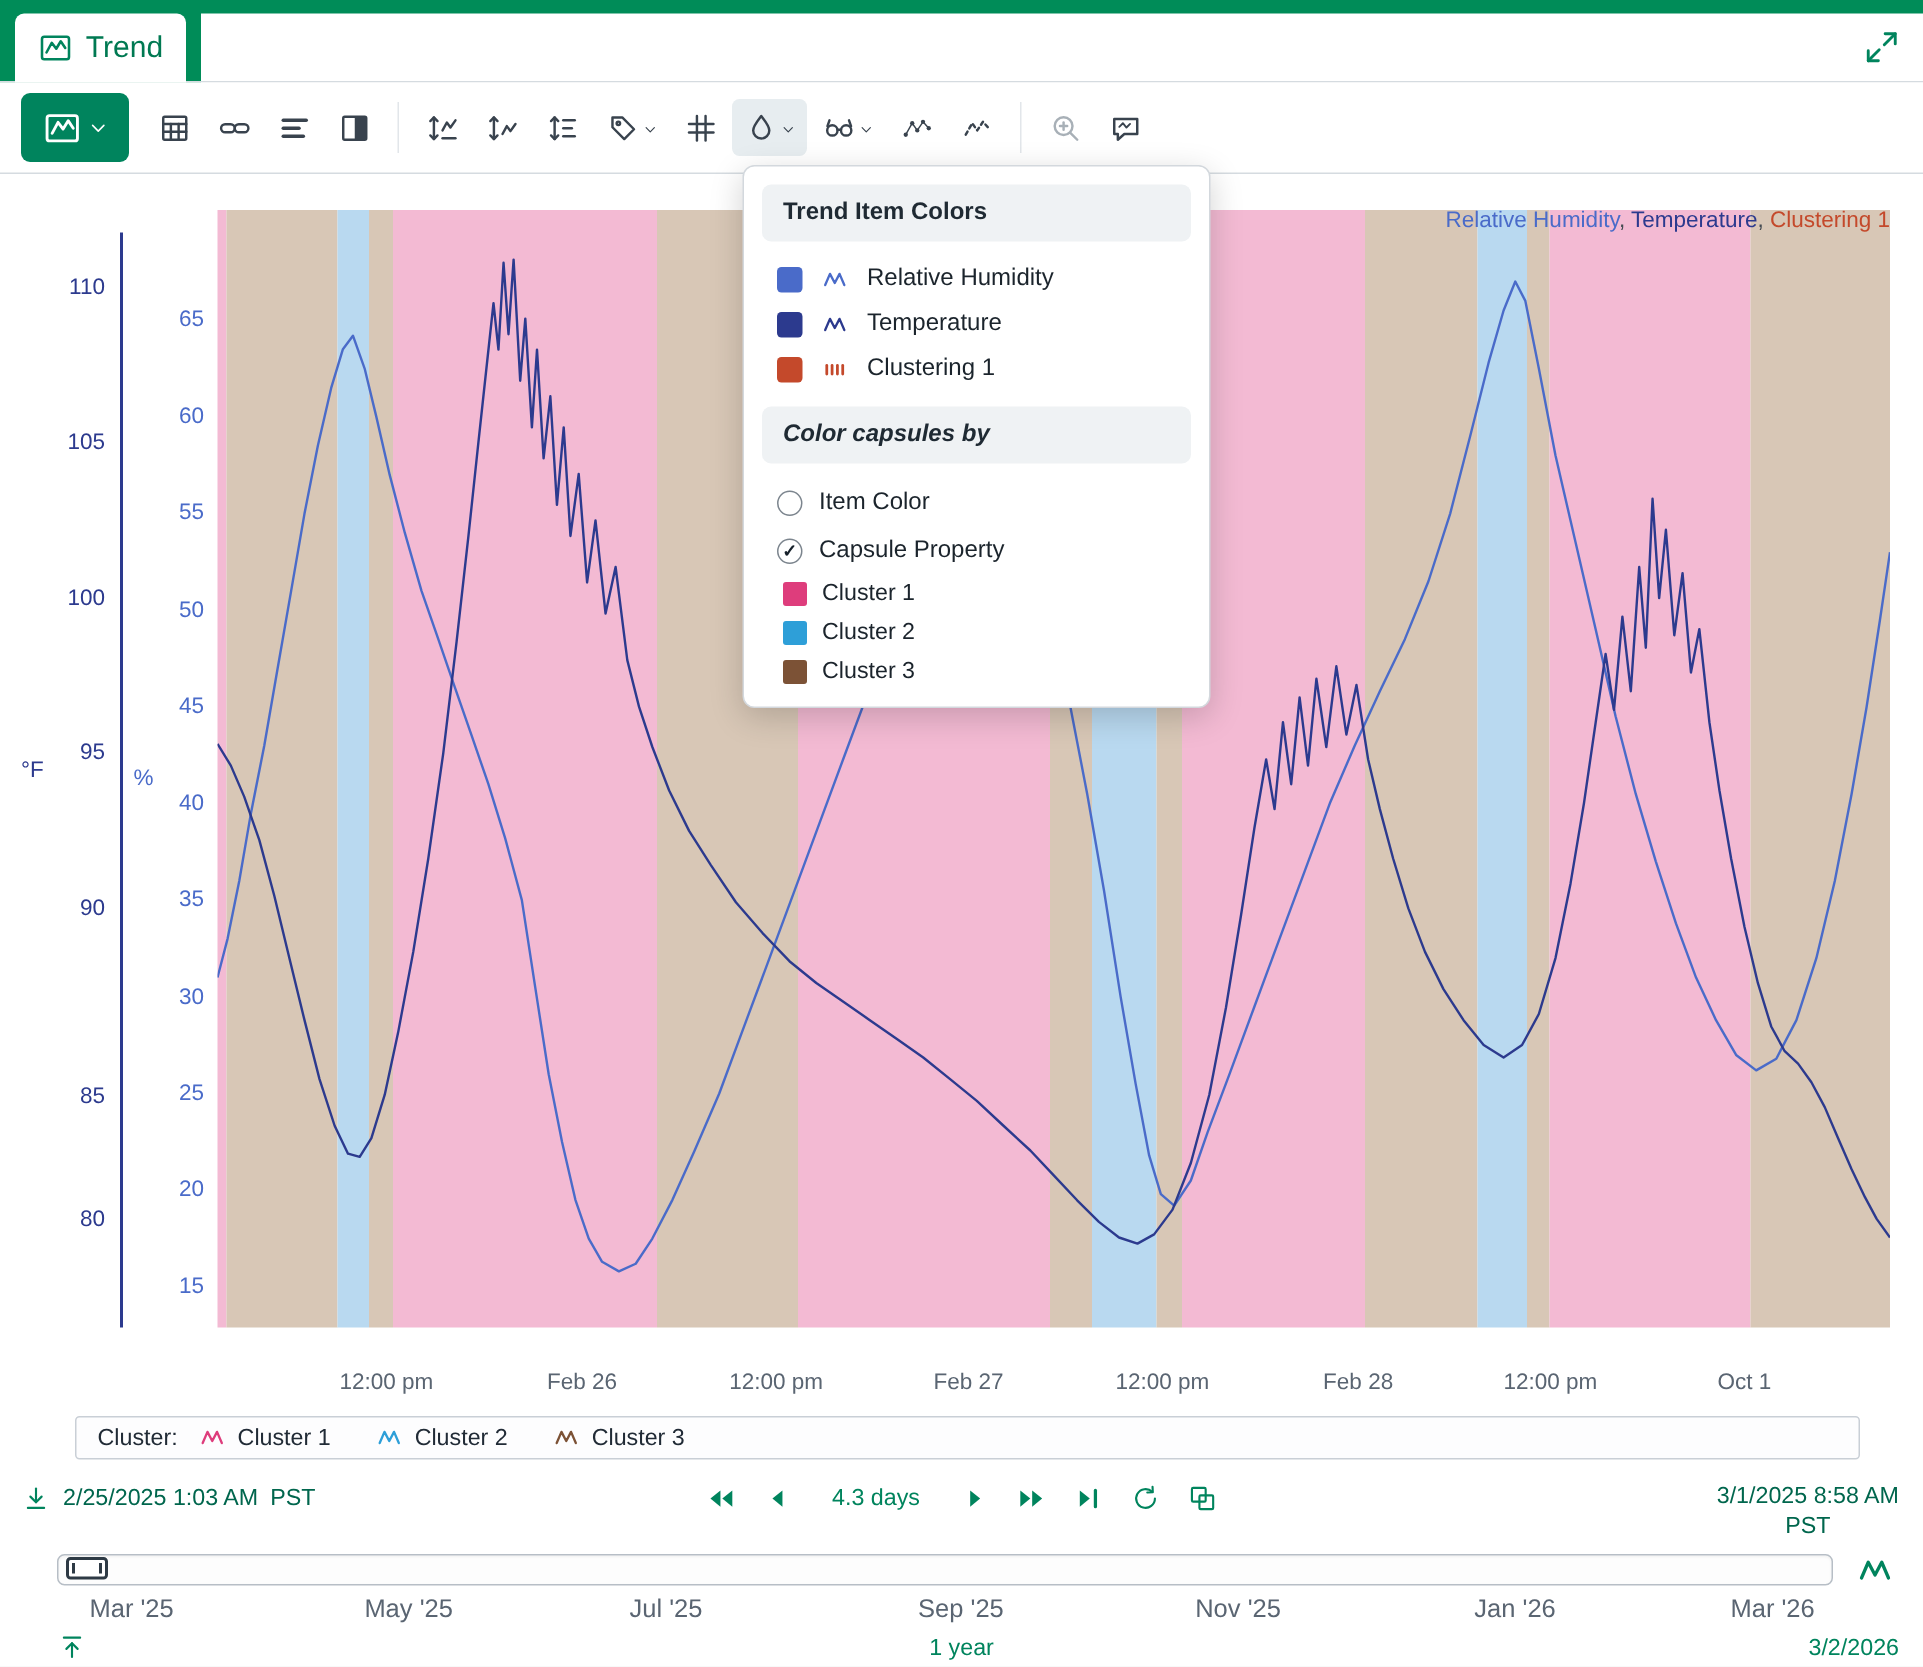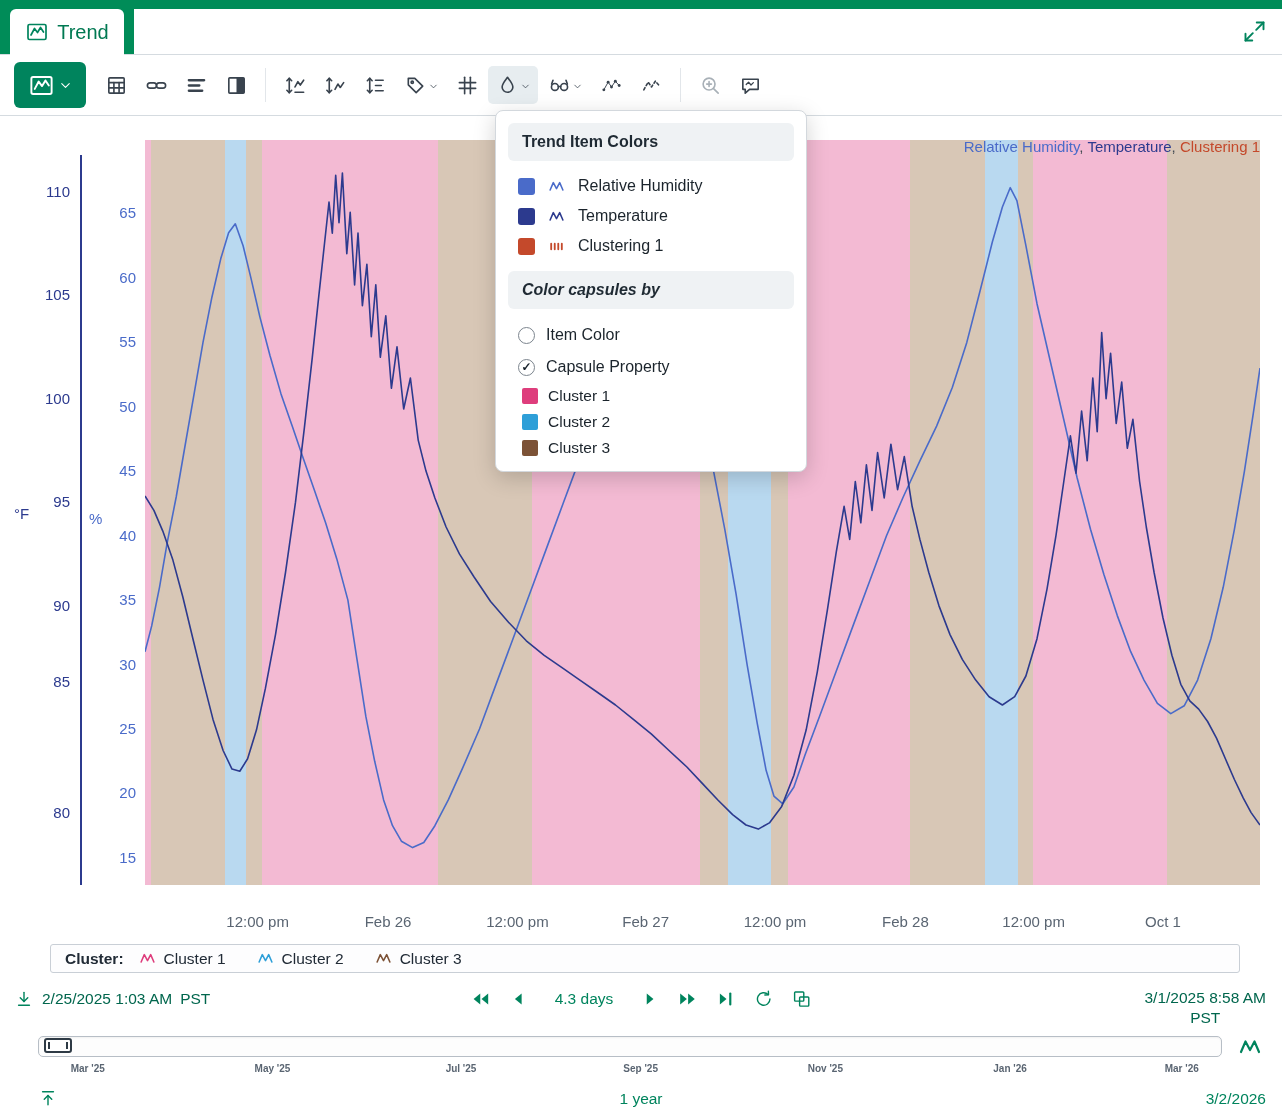--- a/index.html
+++ b/index.html
@@ -50,21 +50,21 @@
   .band{position:absolute; top:0; height:100%;}
   .plot svg{position:absolute; left:0; top:0;}
   .chart-legend{position:absolute; top:138px; right:22px; font-size:15px;margin-left:32px;}
   .chart-legend .sep{color:#444B52;}
   .x-ticks{position:absolute; left:145px; top:913px; width:1115px; height:20px;}
   .x-ticks .xl{position:absolute; transform:translateX(-50%); font-size:15px; color:var(--muted); white-space:nowrap;}
 
   
   .cluster-bar{position:absolute; left:50px; top:944px; width:1190px; height:29px; border:1px solid #C9CFD6; border-radius:3px;
                background:#FDFDFE; display:flex; align-items:center; padding:0 14px; gap:14px; font-size:15.5px; color:var(--ink);}
-  .cluster-bar-label{font-weight:bold;}
+  .cluster-bar-label{font-weight:normal;}
   .cluster-items{display:flex; align-items:center; gap:30px;}
   .cluster-item{display:flex; align-items:center; gap:7px; cursor:pointer;}
   .cluster-item .sig{width:19px; height:17px;}
 
   
   .range-left{position:absolute; left:14px; top:989px; display:flex; align-items:center; gap:8px;}
   .range-right{position:absolute; right:16px; top:989px; display:flex; align-items:center; gap:2px;flex-direction:column;}
   .range-date{font-size:15.5px; color:var(--green-dark); cursor:pointer;}
   .range-tz{font-size:15.5px; color:var(--green-dark);}
   .icon-sm{width:20px; height:20px; display:block;}
@@ -75,21 +75,21 @@
   .range-duration{font-size:15.5px; color:var(--green); margin:0 10px; cursor:pointer;}
 
   
   .tl-track{position:absolute; left:38px; top:1036px; width:1184px; height:21px; border:1px solid #B7BEC6; border-radius:5px;
             background:#FDFDFD; box-shadow:inset 0 1px 2px rgba(0,0,0,.05); cursor:pointer;}
   .tl-selection{position:absolute; left:5px; top:1px; width:28px; height:15px; border:2px solid #2E3A45; border-radius:3px; background:#fff;}
   .tl-handle{position:absolute; top:2px; width:2px; height:7px; background:#2E3A45;}
   .tl-handle.left{left:2px;} .tl-handle.right{right:2px;}
   .tl-signal{position:absolute; left:1238px; top:1035px; width:24px; height:24px; color:var(--green); cursor:pointer;}
   .tl-labels{position:absolute; left:38px; top:1063px; width:1184px; height:17px;}
-  .tl-labels .ml{position:absolute; transform:translateX(-50%); font-size:10px; color:var(--muted); white-space:nowrap;font-weight:bold;}
+  .tl-labels .ml{position:absolute; transform:translateX(-50%); font-size:17px; color:var(--muted); white-space:nowrap;}
   .tl-start{position:absolute; left:14px; top:1088px; display:flex; align-items:center; gap:7px; font-size:15.5px; color:var(--green); cursor:pointer;flex-direction:column;}
   .tl-duration{position:absolute; left:50%; top:1090px; transform:translateX(-50%); font-size:15.5px; color:var(--green); cursor:pointer;}
   .tl-end{position:absolute; right:16px; top:1090px; font-size:15.5px; color:var(--green); cursor:pointer;}
 
   
   .popup{position:absolute; left:495px; top:110px; width:312px; background:#fff; border:1px solid #D3D8DD; border-radius:8px;
          box-shadow:0 6px 22px rgba(0,0,0,.18); padding:12px 12px 10px; z-index:30;}
   .popup-section-header{background:#EFF2F4; border-radius:6px; padding:10px 14px; font-weight:bold; font-size:16px; color:#1F2A33; margin-bottom:10px;}
   .popup-section-header.second{margin-top:10px;font-style:italic;}
   .pi-row{display:flex; align-items:center; gap:10px; padding:6px 10px;}
@@ -268,21 +268,21 @@
 
   <div class="axis-title-f">°F</div>
   <div class="axis-title-pct">%</div>
   <div class="axis-line"></div>
   <div class="ticks-f">
       <div class="tick" style="top: 42.7361px;">110</div>
       <div class="tick" style="top: 146.208px;">105</div>
       <div class="tick" style="top: 249.681px;">100</div>
       <div class="tick" style="top: 353.153px;">95</div>
       <div class="tick" style="top: 456.625px;">90</div>
-      <div class="tick" style="top: 533px;">85</div>
+      <div class="tick" style="top: 582px;">85</div>
       <div class="tick" style="top: 663.569px;">80</div>
     </div>
   <div class="ticks-pct">
       <div class="tick" style="top: 64.4689px;">65</div>
       <div class="tick" style="top: 128.915px;">60</div>
       <div class="tick" style="top: 193.362px;">55</div>
       <div class="tick" style="top: 257.808px;">50</div>
       <div class="tick" style="top: 322.254px;">45</div>
       <div class="tick" style="top: 386.701px;">40</div>
       <div class="tick" style="top: 451.147px;">35</div>
@@ -415,21 +415,21 @@
       <div class="tl-handle left"></div>
       <div class="tl-handle right"></div>
     </div>
   </div>
   <span class="tl-signal"><svg viewBox="0 0 24 24" width="100%" height="100%" fill="none" stroke="currentColor" stroke-width="1.7" stroke-linecap="round" stroke-linejoin="round">
         <polyline points="3 17 7.5 6.5 12 15 16.5 6.5 21 17" stroke-width="2.2"></polyline>
       </svg></span>
   <div class="tl-labels">
       <div class="ml" style="left: 49.728px;">Mar '25</div>
       <div class="ml" style="left: 234.432px;">May '25</div>
-      <div class="ml" style="left: 423px;">Jul '25</div>
+      <div class="ml" style="left: 406px;">Jul '25</div>
       <div class="ml" style="left: 602.656px;">Sep '25</div>
       <div class="ml" style="left: 787.36px;">Nov '25</div>
       <div class="ml" style="left: 972.064px;">Jan '26</div>
       <div class="ml" style="left: 1143.74px;">Mar '26</div>
     </div>
   <div class="tl-start">
     <span class="icon-sm green"><svg viewBox="0 0 24 24" width="100%" height="100%" fill="none" stroke="currentColor" stroke-width="1.7" stroke-linecap="round" stroke-linejoin="round">
           <line x1="12" y1="20" x2="12" y2="9"></line>
           <polyline points="7.5 13.5 12 9 16.5 13.5"></polyline>
           <line x1="5.5" y1="4.5" x2="18.5" y2="4.5"></line>

